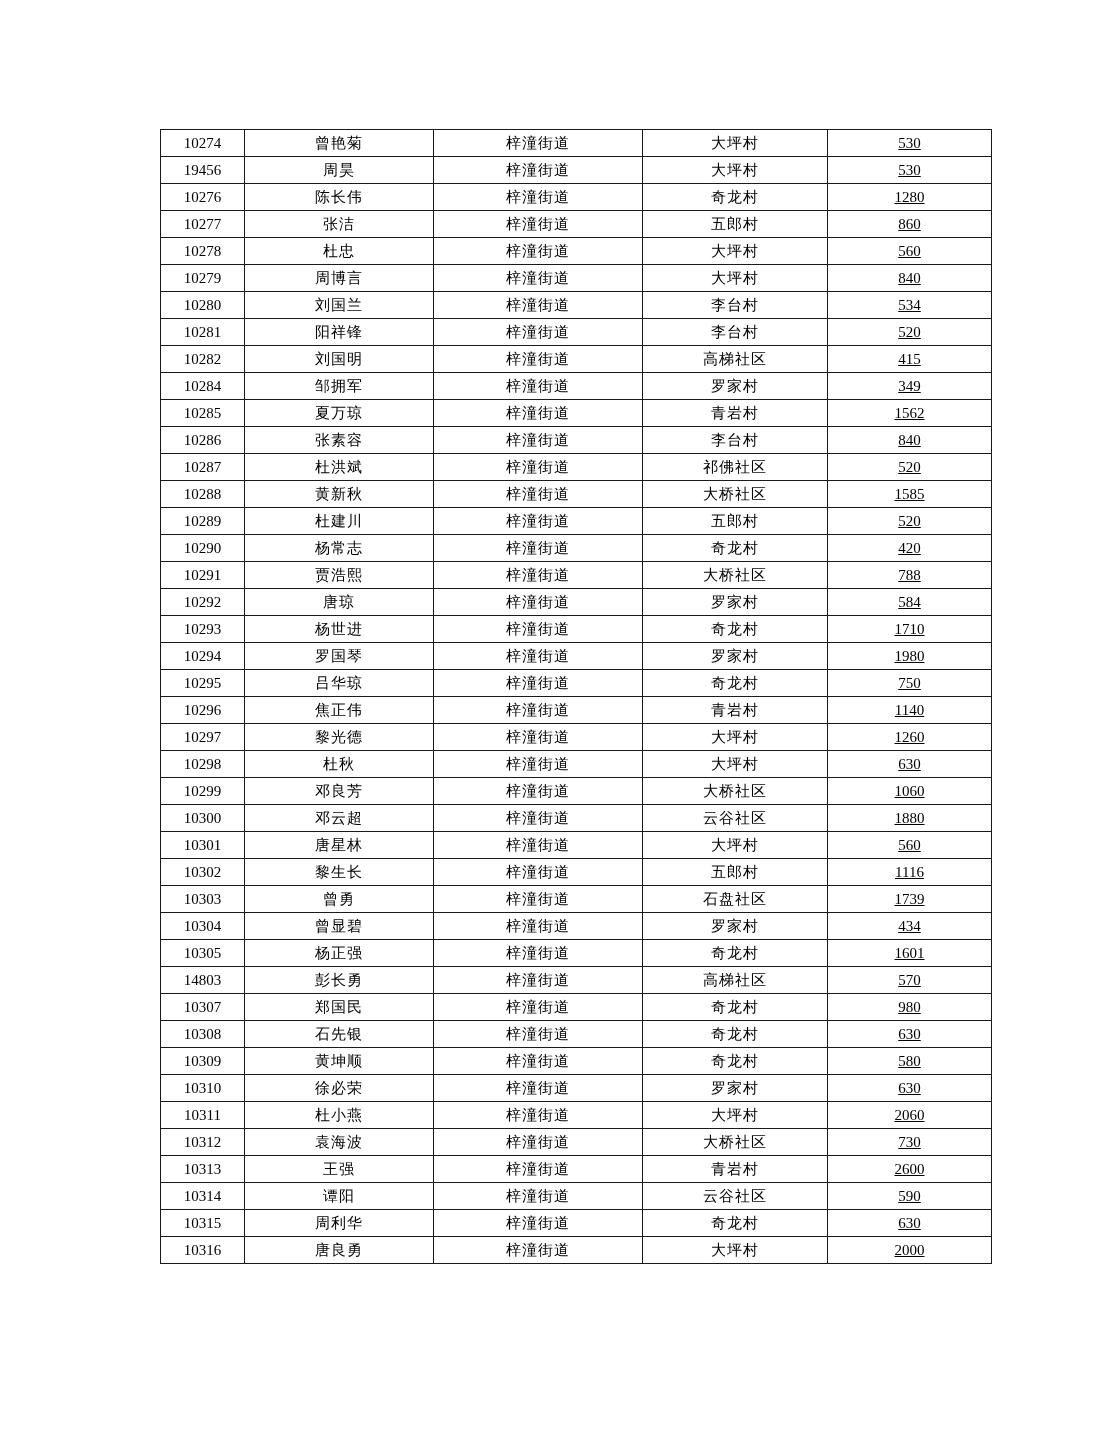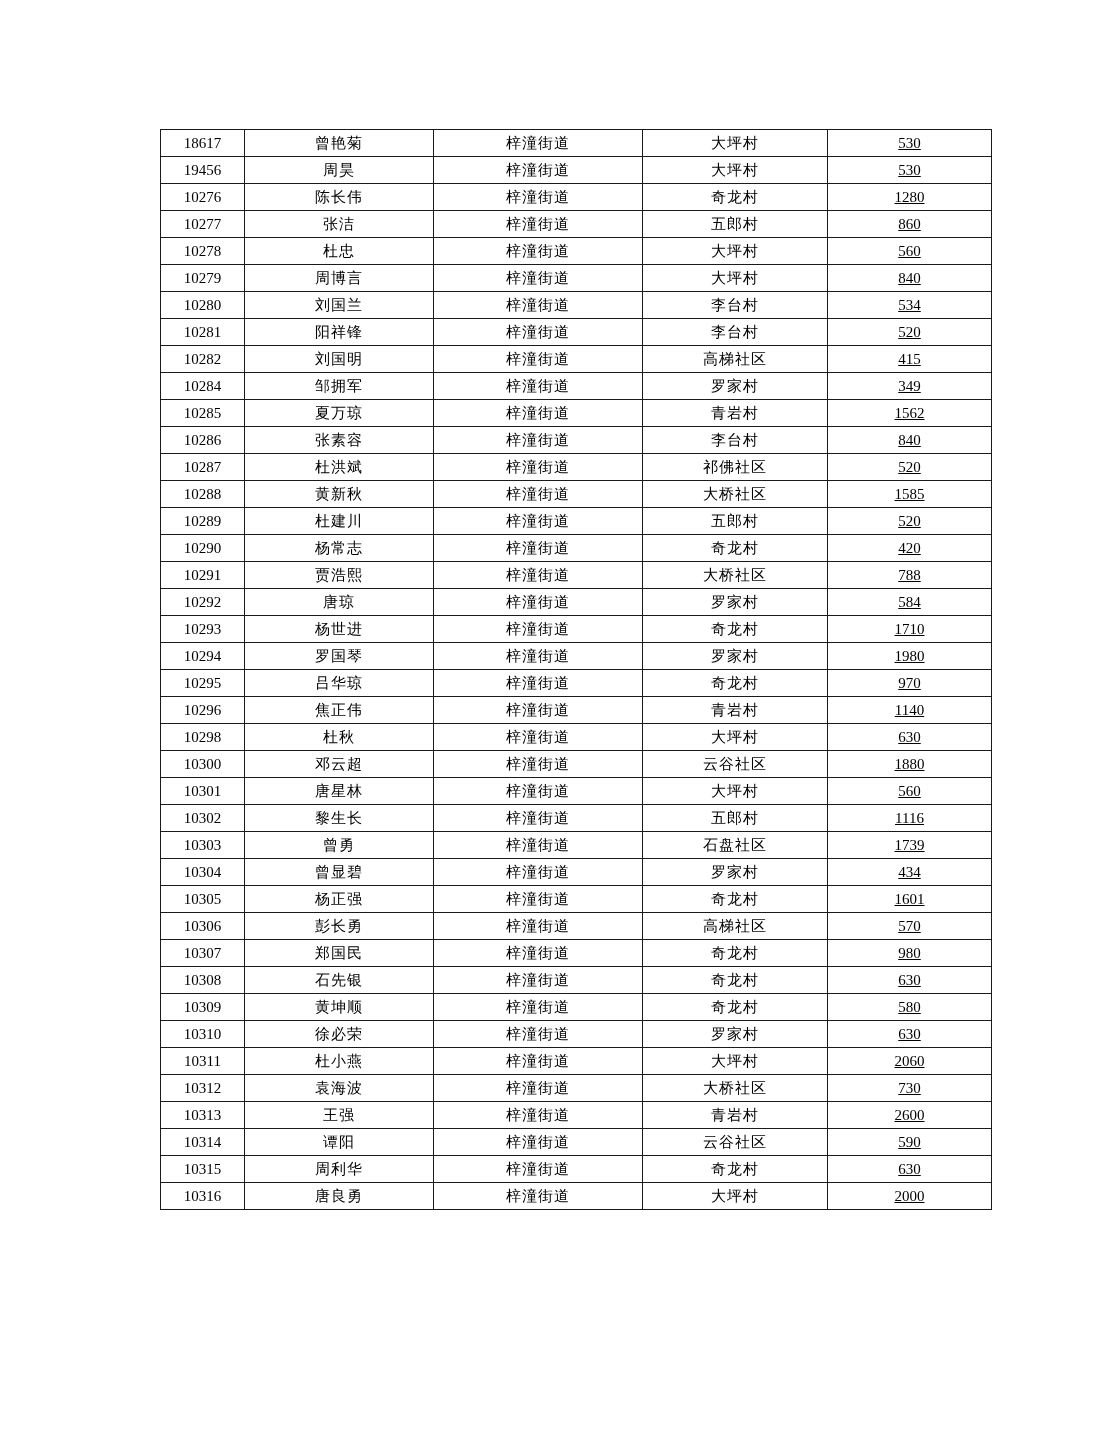--- a/index.html
+++ b/index.html
@@ -44,21 +44,21 @@
   td.col-3 { width: 176px; letter-spacing: 1px; margin-left: 43px; }
   td.col-4 { width: 155px; text-decoration: underline; }
 </style>
 </head>
 <body>
 
 <div class="page">
   <table class="records">
     <tbody>
         <tr>
-          <td class="col-0">18617</td>
+          <td class="col-0">10274</td>
           <td class="col-1">曾艳菊</td>
           <td class="col-2">梓潼街道</td>
           <td class="col-3">大坪村</td>
           <td class="col-4">530</td>
         </tr>
         <tr>
           <td class="col-0">19456</td>
           <td class="col-1">周昊</td>
           <td class="col-2">梓潼街道</td>
           <td class="col-3">大坪村</td>
@@ -188,37 +188,51 @@
           <td class="col-1">罗国琴</td>
           <td class="col-2">梓潼街道</td>
           <td class="col-3">罗家村</td>
           <td class="col-4">1980</td>
         </tr>
         <tr>
           <td class="col-0">10295</td>
           <td class="col-1">吕华琼</td>
           <td class="col-2">梓潼街道</td>
           <td class="col-3">奇龙村</td>
-          <td class="col-4">970</td>
+          <td class="col-4">750</td>
         </tr>
         <tr>
           <td class="col-0">10296</td>
           <td class="col-1">焦正伟</td>
           <td class="col-2">梓潼街道</td>
           <td class="col-3">青岩村</td>
           <td class="col-4">1140</td>
         </tr>
         <tr>
+          <td class="col-0">10297</td>
+          <td class="col-1">黎光德</td>
+          <td class="col-2">梓潼街道</td>
+          <td class="col-3">大坪村</td>
+          <td class="col-4">1260</td>
+        </tr>
+        <tr>
           <td class="col-0">10298</td>
           <td class="col-1">杜秋</td>
           <td class="col-2">梓潼街道</td>
           <td class="col-3">大坪村</td>
           <td class="col-4">630</td>
         </tr>
         <tr>
+          <td class="col-0">10299</td>
+          <td class="col-1">邓良芳</td>
+          <td class="col-2">梓潼街道</td>
+          <td class="col-3">大桥社区</td>
+          <td class="col-4">1060</td>
+        </tr>
+        <tr>
           <td class="col-0">10300</td>
           <td class="col-1">邓云超</td>
           <td class="col-2">梓潼街道</td>
           <td class="col-3">云谷社区</td>
           <td class="col-4">1880</td>
         </tr>
         <tr>
           <td class="col-0">10301</td>
           <td class="col-1">唐星林</td>
           <td class="col-2">梓潼街道</td>
@@ -247,21 +261,21 @@
           <td class="col-4">434</td>
         </tr>
         <tr>
           <td class="col-0">10305</td>
           <td class="col-1">杨正强</td>
           <td class="col-2">梓潼街道</td>
           <td class="col-3">奇龙村</td>
           <td class="col-4">1601</td>
         </tr>
         <tr>
-          <td class="col-0">10306</td>
+          <td class="col-0">14803</td>
           <td class="col-1">彭长勇</td>
           <td class="col-2">梓潼街道</td>
           <td class="col-3">高梯社区</td>
           <td class="col-4">570</td>
         </tr>
         <tr>
           <td class="col-0">10307</td>
           <td class="col-1">郑国民</td>
           <td class="col-2">梓潼街道</td>
           <td class="col-3">奇龙村</td>

